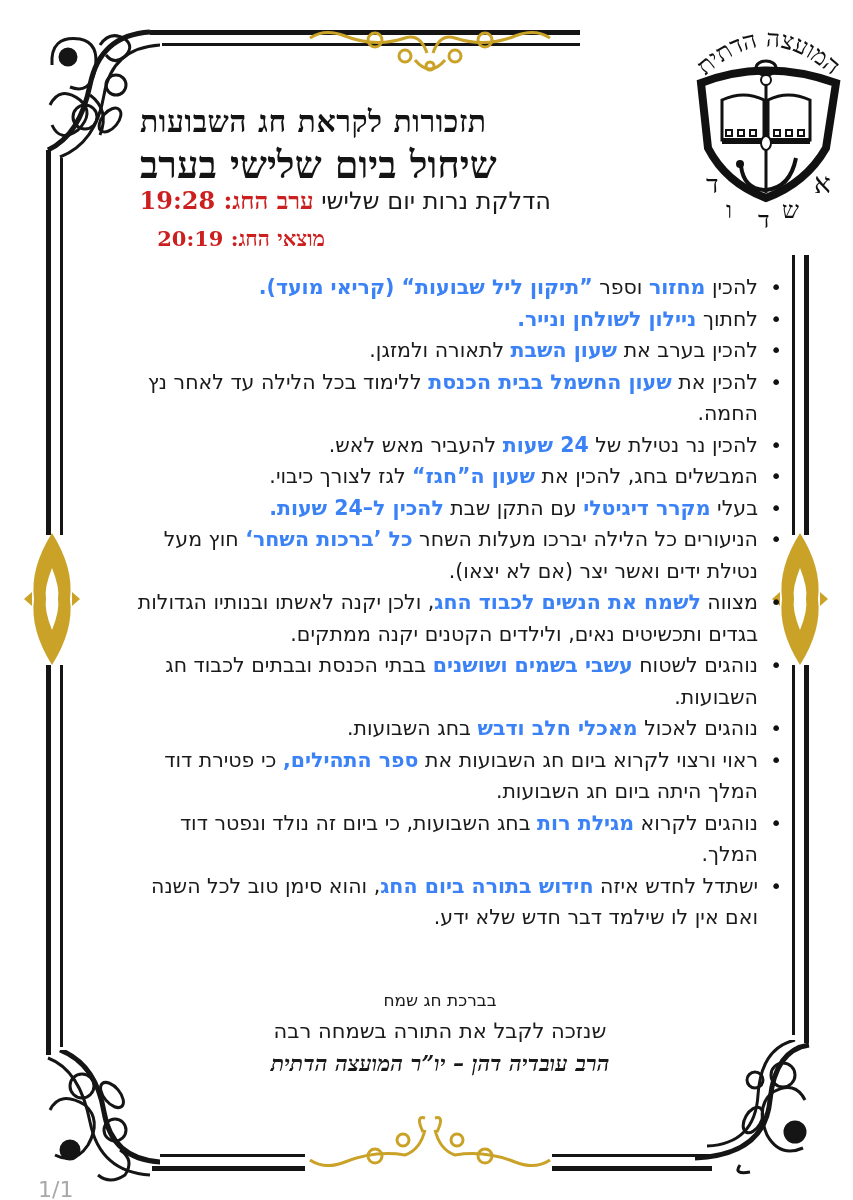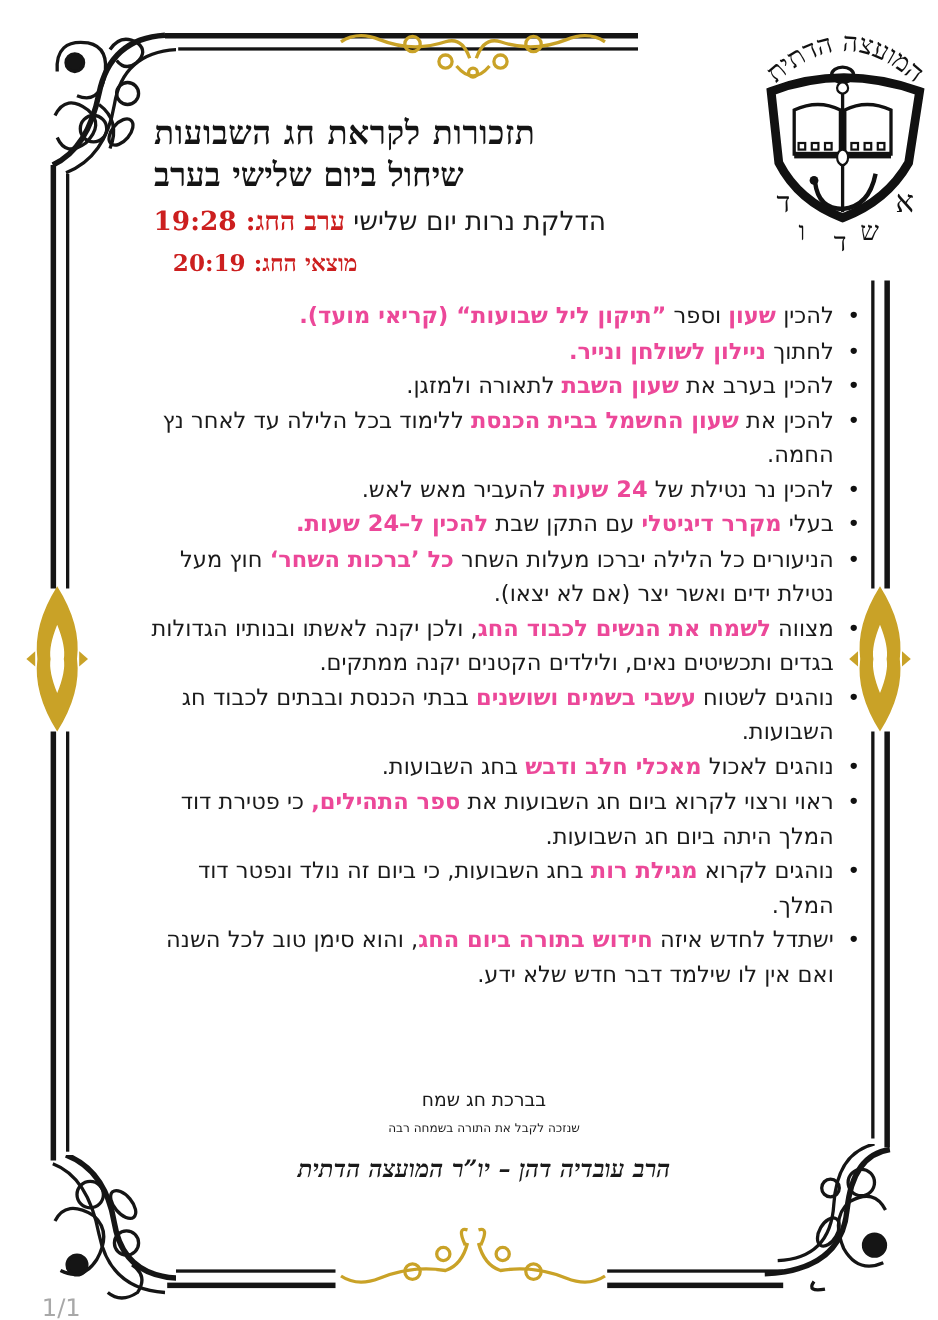--- a/index.html
+++ b/index.html
@@ -3,31 +3,31 @@
 <meta charset="utf-8">
 <style>
   html, body { margin:0; padding:0; background:#ffffff; }
   body { width:853px; height:1200px; position:relative; overflow:hidden; font-family:"DejaVu Sans", sans-serif; color:#1a1a1a; }
   .frame-line { position:absolute; background:#151515; }
   .corner { position:absolute; }
   .gold { position:absolute; }
   .logo { position:absolute; left:686px; top:18px; width:165px; height:225px; }
   .title { position:absolute; left:140px; width:520px; text-align:left; font-family:"DejaVu Serif", serif; font-weight:bold; color:#141414; direction:rtl; }
   .title.t1 { top:104px; font-size:30px; letter-spacing:0.5px; }
-  .title.t2 { top:142px; font-size:30px; }
+  .title.t2 { top:142px; font-size:38px; }
   .candle { position:absolute; right:302px; top:186px; direction:rtl; font-size:24px; white-space:nowrap; }
   .candle .red, .motzei .red { color:#cc1f1f; font-weight:bold; font-family:"DejaVu Serif", serif; }
   .motzei { position:absolute; right:528px; top:226px; direction:rtl; font-size:21px; white-space:nowrap; }
   ul.items { position:absolute; left:120px; width:638px; top:272px; margin:0; padding:0 26px 0 0; list-style:none; direction:rtl; font-size:20.5px; line-height:31.5px; }
   ul.items li { position:relative; text-align:right; margin:0; }
   ul.items li::before { content:"\2022"; position:absolute; right:-24px; top:0; font-size:20px; color:#111; }
-  .hl { color:#ec4899; font-weight:bold; }
+  .hl { color:#3b82f6; font-weight:bold; }
   .closing { position:absolute; left:160px; width:560px; text-align:center; direction:rtl; }
   .closing.c1 { top:990px; font-size:17px; }
-  .closing.c2 { top:1019px; font-size:11px; }
+  .closing.c2 { top:1019px; font-size:21px; }
   .closing.c3 { top:1050px; font-size:22px; font-weight:bold; font-family:"DejaVu Serif", serif;font-style:italic; }
   .page-counter { position:absolute; left:38px; top:1177px; font-size:22px; color:#a8a8a8; }
 </style>
 </head>
 <body>
 
 <div>
 
   <div class="frame-line" style="left:150px;top:30px;width:430px;height:5px;"></div>
   <div class="frame-line" style="left:162px;top:43px;width:418px;height:3px;"></div>
@@ -165,25 +165,26 @@
 <div class="title t2">שיחול ביום שלישי בערב</div>
 
 <div class="candle">
   <span>הדלקת נרות יום שלישי </span><span class="red">ערב החג: </span><span class="red">19:28</span>
 </div>
 <div class="motzei">
   <span class="red">מוצאי החג: </span><span class="red">20:19</span>
 </div>
 
 <ul class="items" id="items-list">
-    <li><span>להכין </span><span class="hl">שעון</span><span> וספר </span><span class="hl">”תיקון ליל שבועות“ (קריאי מועד).</span></li>
+    <li><span>להכין </span><span class="hl">מחזור</span><span> וספר </span><span class="hl">”תיקון ליל שבועות“ (קריאי מועד).</span></li>
     <li><span>לחתוך </span><span class="hl">ניילון לשולחן ונייר.</span></li>
     <li><span>להכין בערב את </span><span class="hl">שעון השבת</span><span> לתאורה ולמזגן.</span></li>
     <li><span>להכין את </span><span class="hl">שעון החשמל בבית הכנסת</span><span> ללימוד בכל הלילה עד לאחר נץ החמה.</span></li>
     <li><span>להכין נר נטילת של </span><span class="hl">24 שעות</span><span> להעביר מאש לאש.</span></li>
+    <li><span>המבשלים בחג, להכין את </span><span class="hl">שעון ה”חגז“</span><span> לגז לצורך כיבוי.</span></li>
     <li><span>בעלי </span><span class="hl">מקרר דיגיטלי</span><span> עם התקן שבת </span><span class="hl">להכין ל–24 שעות.</span></li>
     <li><span>הניעורים כל הלילה יברכו מעלות השחר </span><span class="hl">כל ’ברכות השחר‘</span><span> חוץ מעל נטילת ידים ואשר יצר (אם לא יצאו).</span></li>
     <li><span>מצווה </span><span class="hl">לשמח את הנשים לכבוד החג</span><span>, ולכן יקנה לאשתו ובנותיו הגדולות בגדים ותכשיטים נאים, ולילדים הקטנים יקנה ממתקים.</span></li>
     <li><span>נוהגים לשטוח </span><span class="hl">עשבי בשמים ושושנים</span><span> בבתי הכנסת ובבתים לכבוד חג השבועות.</span></li>
     <li><span>נוהגים לאכול </span><span class="hl">מאכלי חלב ודבש</span><span> בחג השבועות.</span></li>
     <li><span>ראוי ורצוי לקרוא ביום חג השבועות את </span><span class="hl">ספר התהילים,</span><span> כי פטירת דוד המלך היתה ביום חג השבועות.</span></li>
     <li><span>נוהגים לקרוא </span><span class="hl">מגילת רות</span><span> בחג השבועות, כי ביום זה נולד ונפטר דוד המלך.</span></li>
     <li><span>ישתדל לחדש איזה </span><span class="hl">חידוש בתורה ביום החג</span><span>, והוא סימן טוב לכל השנה ואם אין לו שילמד דבר חדש שלא ידע.</span></li>
   </ul>
 

